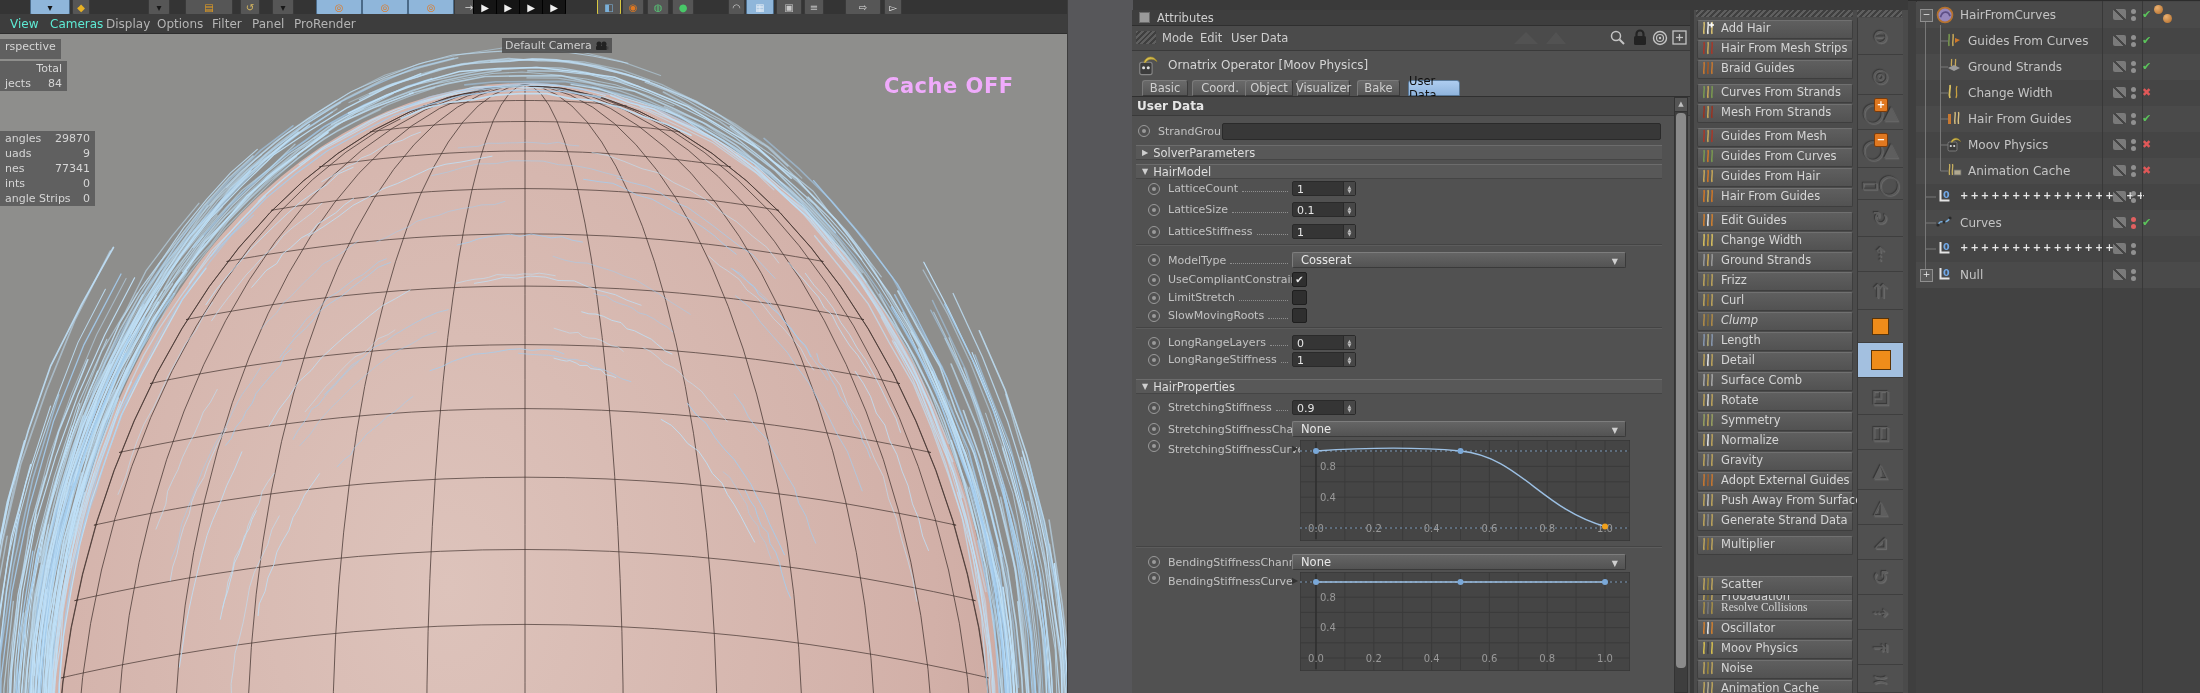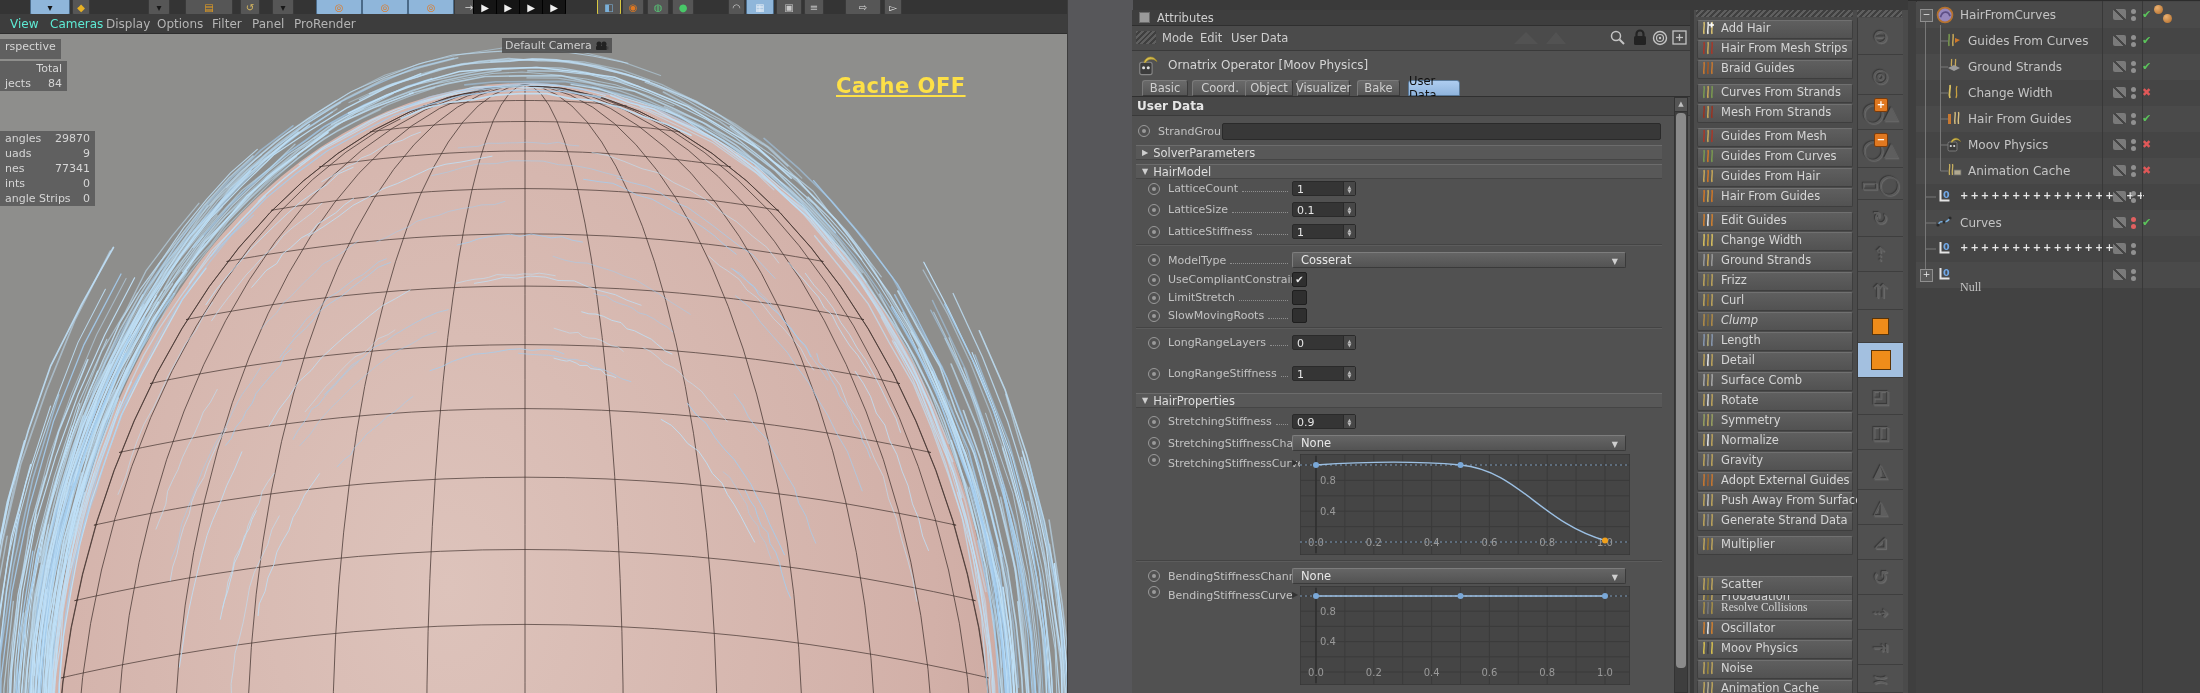--- a/index.html
+++ b/index.html
@@ -495,21 +495,21 @@
       </div>
       <div class="hud-row">
         <span>ints</span>
         <span>0</span>
       </div>
       <div class="hud-row">
         <span>angle Strips</span>
         <span>0</span>
       </div>
     </div>
-  <div class="cache-off" id="cacheOff" style="left: 836px; top: 74px; color: #fde047; text-decoration: underline;">Cache OFF</div>
+  <div class="cache-off" id="cacheOff" style="left: 884px; top: 74px; color: #f0abfc;">Cache OFF</div>
 
   <div class="abs gap-panel"></div>
   <div class="abs splitter"></div>
 
   <div class="abs attr-panel">
     <div class="attr-title">
       <span class="sq"></span>
       <span>Attributes</span>
     </div>
     <div class="attr-menurow">
@@ -653,21 +653,21 @@
           <span class="bullet"></span>
           <div class="plab">
             <span>LongRangeLayers</span>
             <i class="leader"></i>
           </div>
           <div class="numfield">
             <span class="val">0</span>
             <span class="step">▲<br>▼</span>
           </div>
         </div>
-        <div class="prow" style="padding-left: 16px; height: 15px; margin-top: 16px;">
+        <div class="prow" style="padding-left: 16px; height: 15px; margin-top: 2px;">
           <span class="bullet"></span>
           <div class="plab">
             <span>LongRangeStiffness</span>
             <i class="leader"></i>
           </div>
           <div class="numfield">
             <span class="val">1</span>
             <span class="step">▲<br>▼</span>
           </div>
         </div>
@@ -1331,21 +1331,21 @@
         </div>
       </div>
       <div class="om-row" style="top: 261px; background: rgb(74, 74, 74);">
         <div class="expander" style="left: 4px; top: 7px;">+</div>
         <span style="position: absolute; left: 20px; top: 4px;">
           <svg width="16" height="16" viewBox="0 0 16 16">
             <path d="M4.5,2 L4.5,12.5 L13.5,12.5" fill="none" stroke="#e4e4e4" stroke-width="2"></path>
             <text x="7" y="9.5" fill="#70a8e8" font-size="9.5" font-weight="bold">0</text>
           </svg>
         </span>
-        <span class="label" style="position: absolute; left: 44px; top: 18px; font-family: Liberation Serif, serif;">Null</span>
+        <span class="label" style="position: absolute; left: 44px; top: 6px;">Null</span>
         <div class="slashsq" style="left: 197px; top: 7px;"></div>
         <div class="dots" style="position: absolute; left: 215px; top: 5px;">
           <i></i>
           <i></i>
         </div>
       </div>
       <svg width="292" height="693" style="position: absolute; left: 8px; top: 0px; pointer-events: none; z-index: 1;">
         <line x1="9.5" y1="20" x2="9.5" y2="268" stroke="#787878"></line>
         <line x1="9.5" y1="196" x2="20" y2="196" stroke="#787878"></line>
         <line x1="9.5" y1="222" x2="20" y2="222" stroke="#787878"></line>

